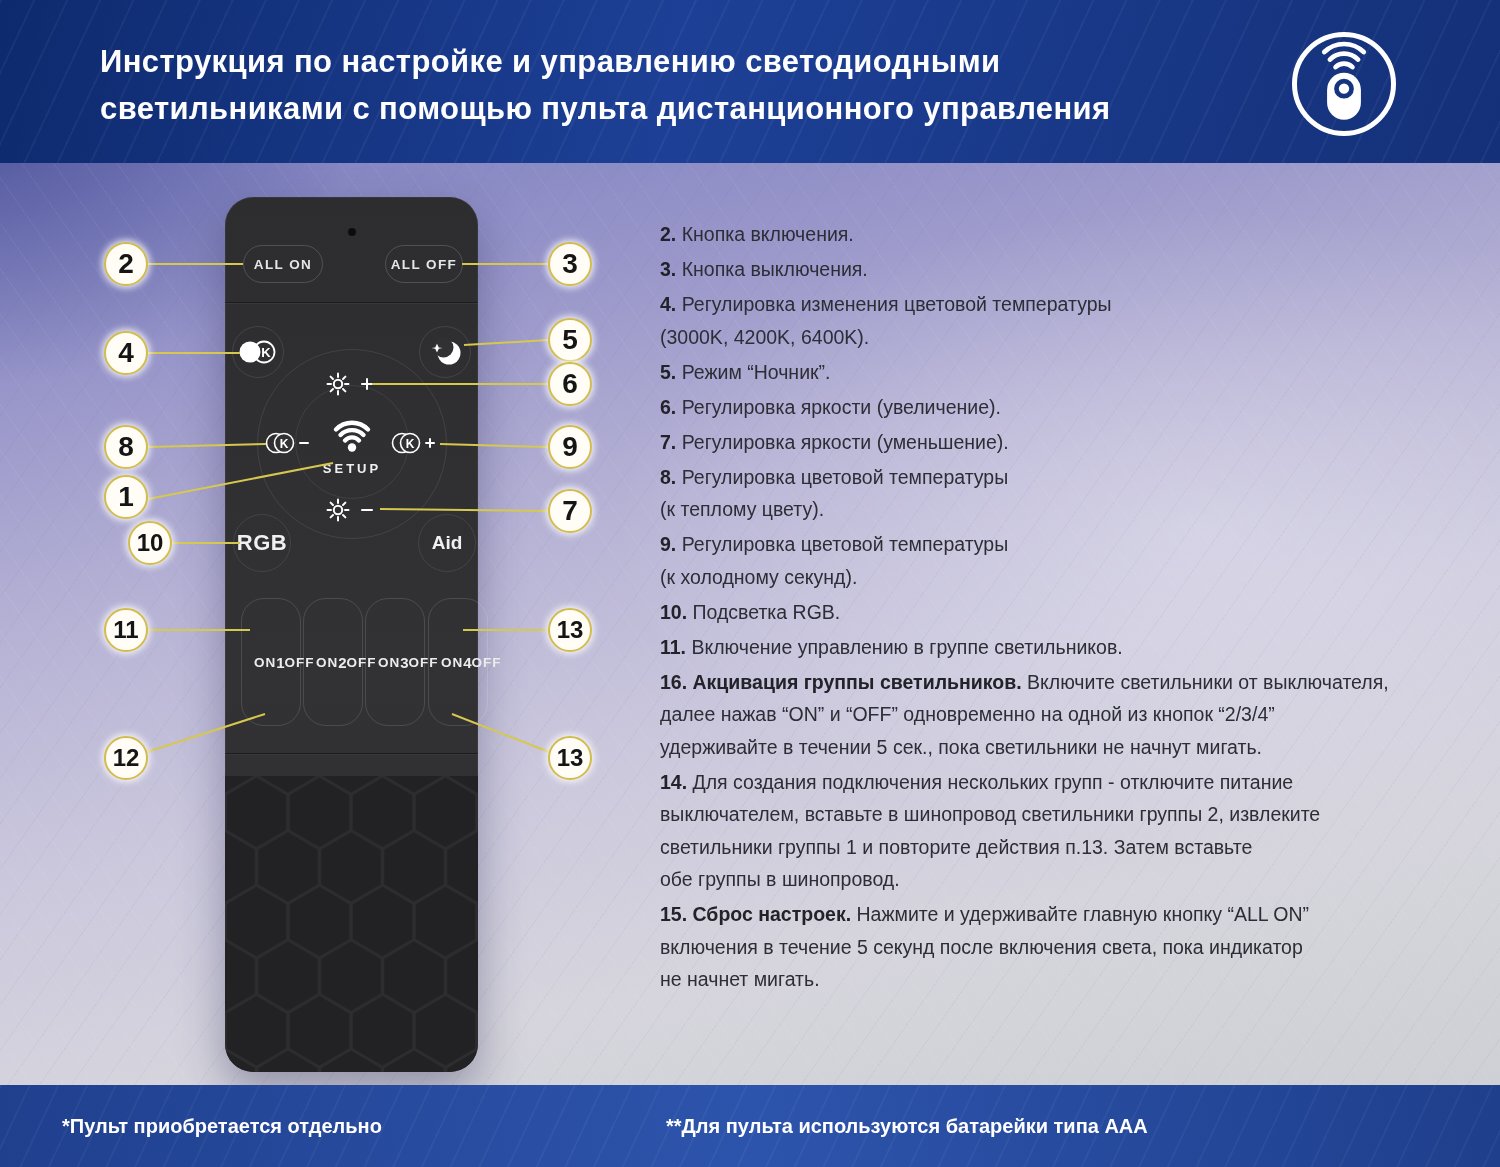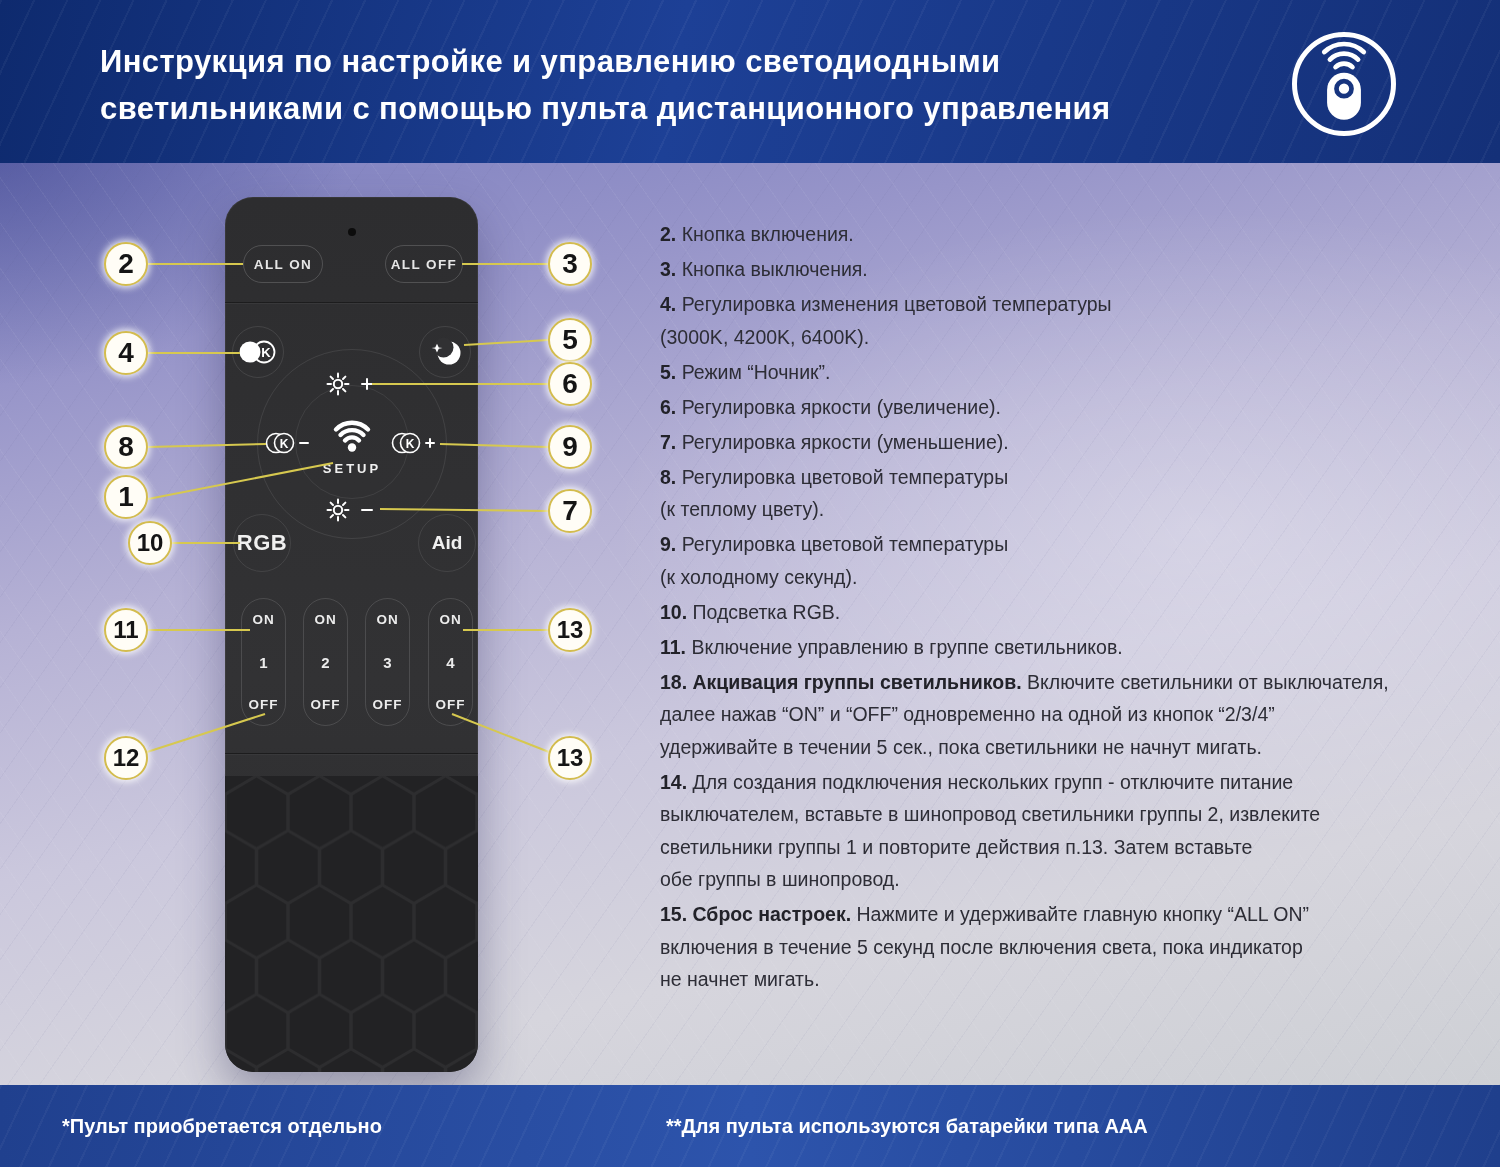--- a/index.html
+++ b/index.html
@@ -53,22 +53,22 @@
   .sun-plus{top:174px;} .sun-minus{top:300px;}
   .krow{position:absolute;width:62px;height:30px;display:flex;align-items:center;justify-content:center;}
   .k-minus{left:35px;top:231px;} .k-plus{left:161px;top:231px;}
   .wifi-col{position:absolute;left:77px;top:221px;width:100px;text-align:center;}
   .setup-label{margin-top:3px;color:#f0f0f0;font-size:13px;font-weight:700;letter-spacing:3px;}
   .circle-txt{position:absolute;width:58px;height:58px;border-radius:50%;
     border:1.5px solid rgba(255,255,255,.09);box-sizing:border-box;color:#f0f0f0;
     display:flex;align-items:center;justify-content:center;}
   .btn-rgb{left:8px;top:317px;font-size:22px;font-weight:700;letter-spacing:.5px;}
   .btn-aid{left:193px;top:317px;font-size:19px;font-weight:600;}
-  .channel{position:absolute;top:401px;width:45px;height:128px;border:1.5px solid rgba(255,255,255,.13);
-    border-radius:23px;box-sizing:border-box;display:flex;flex-direction:column;align-items:center;
+  .channel{position:absolute;top:401px;width:60px;height:128px;border:1.5px solid rgba(255,255,255,.13);
+    border-radius:23px;box-sizing:border-box;display:flex;flex-direction:row;align-items:center;
     justify-content:space-between;padding:13px 12px;color:#ececec;}
   .channel .onoff{font-size:13.5px;font-weight:700;letter-spacing:1px;}
   .channel .num{font-size:15px;font-weight:700;}
   .seam{position:absolute;left:0;top:556px;width:100%;height:1px;background:rgba(0,0,0,.42);
     box-shadow:0 1px 0 rgba(255,255,255,.04);}
   .hexwrap{position:absolute;left:0;top:579px;width:253px;height:296px;overflow:hidden;
     border-radius:0 0 28px 28px;}
 
   
   .lines-svg{position:absolute;left:0;top:0;width:1500px;height:922px;pointer-events:none;}
@@ -300,21 +300,21 @@
 (3000K, 4200K, 6400K).</span></p>
         <p><b>5.</b><span> Режим “Ночник”.</span></p>
         <p><b>6.</b><span> Регулировка яркости (увеличение).</span></p>
         <p><b>7.</b><span> Регулировка яркости (уменьшение).</span></p>
         <p><b>8.</b><span> Регулировка цветовой температуры
 (к теплому цвету).</span></p>
         <p><b>9.</b><span> Регулировка цветовой температуры
 (к холодному секунд).</span></p>
         <p><b>10.</b><span> Подсветка RGB.</span></p>
         <p><b>11.</b><span> Включение управлению в группе светильников.</span></p>
-        <p><b>18. Акцивация группы светильников.</b><span> Включите светильники от выключателя,
+        <p><b>16. Акцивация группы светильников.</b><span> Включите светильники от выключателя,
 далее нажав “ON” и “OFF” одновременно на одной из кнопок “2/3/4”
 удерживайте в течении 5 сек., пока светильники не начнут мигать.</span></p>
         <p><b>14.</b><span> Для создания подключения нескольких групп  - отключите питание
 выключателем, вставьте в шинопровод светильники группы 2, извлеките
 светильники группы 1 и повторите действия п.13. Затем вставьте
 обе группы в шинопровод.</span></p>
         <p><b>15. Сброс настроек.</b><span> Нажмите и удерживайте главную кнопку “ALL ON”
 включения в течение 5 секунд после включения света, пока индикатор
 не начнет мигать.</span></p>
       </div>

